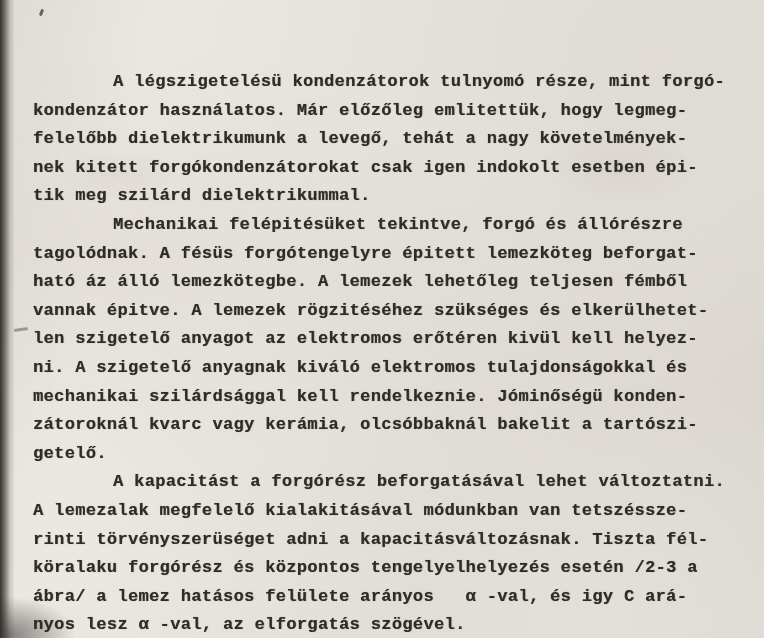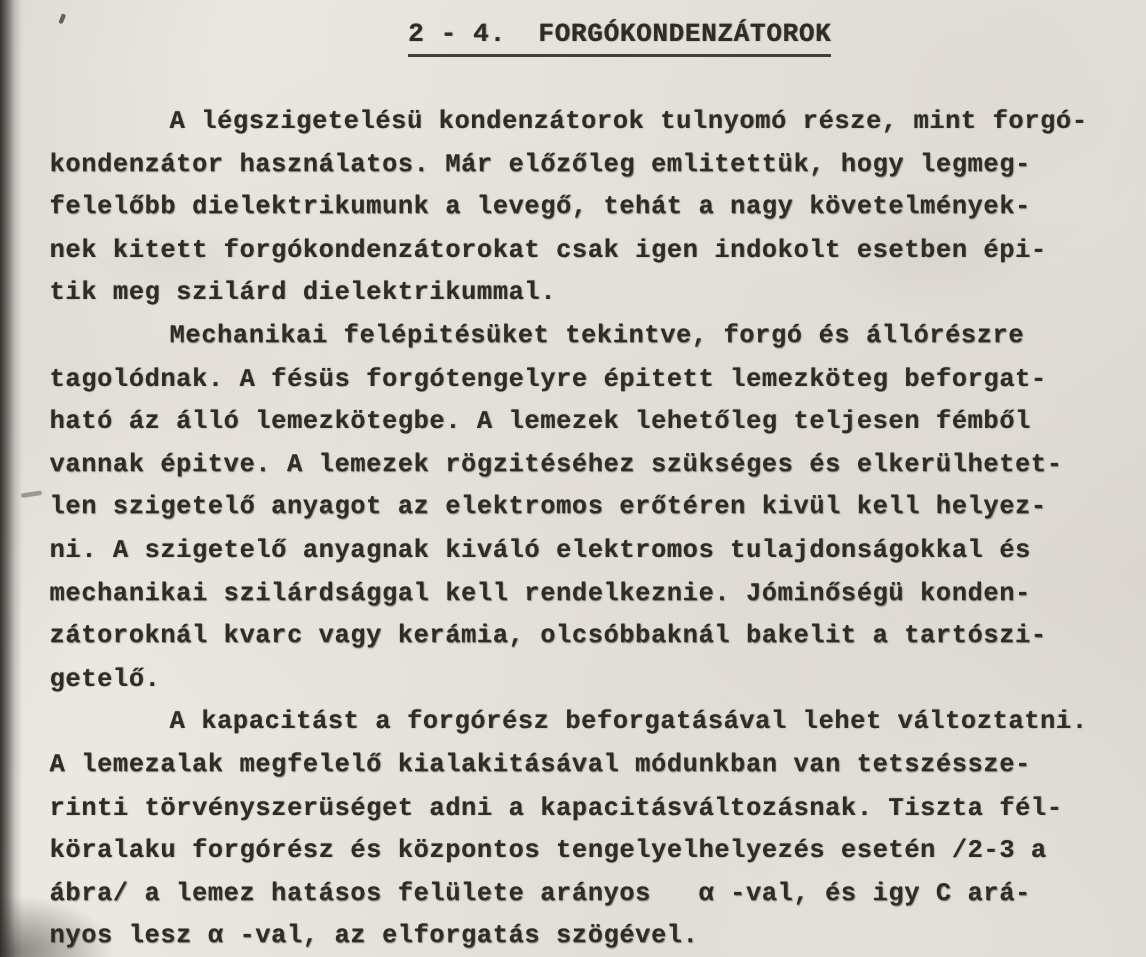--- a/index.html
+++ b/index.html
@@ -101,17 +101,16 @@
 
 <div class="page">
 
   <div class="edge-left"></div>
   <div class="corner-smudge"></div>
   <div class="mid-smudge"></div>
   <div class="top-speck"></div>
   <div class="stain-a"></div>
   <div class="stain-b"></div>
 
-  <div class="heading"><span>2 - 4.</span><span>  </span><span>FORGÓKONDENZÁTOROK</span></div>
 
   <div class="body-text"><div><div class="line indent">A légszigetelésü kondenzátorok tulnyomó része, mint forgó-</div><div class="line">kondenzátor használatos. Már előzőleg emlitettük, hogy legmeg-</div><div class="line">felelőbb dielektrikumunk a levegő, tehát a nagy követelmények-</div><div class="line">nek kitett forgókondenzátorokat csak igen indokolt esetben épi-</div><div class="line">tik meg szilárd dielektrikummal.</div></div><div><div class="line indent">Mechanikai felépitésüket tekintve, forgó és állórészre</div><div class="line">tagolódnak. A fésüs forgótengelyre épitett lemezköteg beforgat-</div><div class="line">ható áz álló lemezkötegbe. A lemezek lehetőleg teljesen fémből</div><div class="line">vannak épitve. A lemezek rögzitéséhez szükséges és elkerülhetet-</div><div class="line">len szigetelő anyagot az elektromos erőtéren kivül kell helyez-</div><div class="line">ni. A szigetelő anyagnak kiváló elektromos tulajdonságokkal és</div><div class="line">mechanikai szilárdsággal kell rendelkeznie. Jóminőségü konden-</div><div class="line">zátoroknál kvarc vagy kerámia, olcsóbbaknál bakelit a tartószi-</div><div class="line">getelő.</div></div><div><div class="line indent">A kapacitást a forgórész beforgatásával lehet változtatni.</div><div class="line">A lemezalak megfelelő kialakitásával módunkban van tetszéssze-</div><div class="line">rinti törvényszerüséget adni a kapacitásváltozásnak. Tiszta fél-</div><div class="line">köralaku forgórész és központos tengelyelhelyezés esetén /2-3 a</div><div class="line">ábra/ a lemez hatásos felülete arányos   α -val, és igy C ará-</div><div class="line">nyos lesz α -val, az elforgatás szögével.</div></div></div>
 
 </div>
 
 </body></html>

